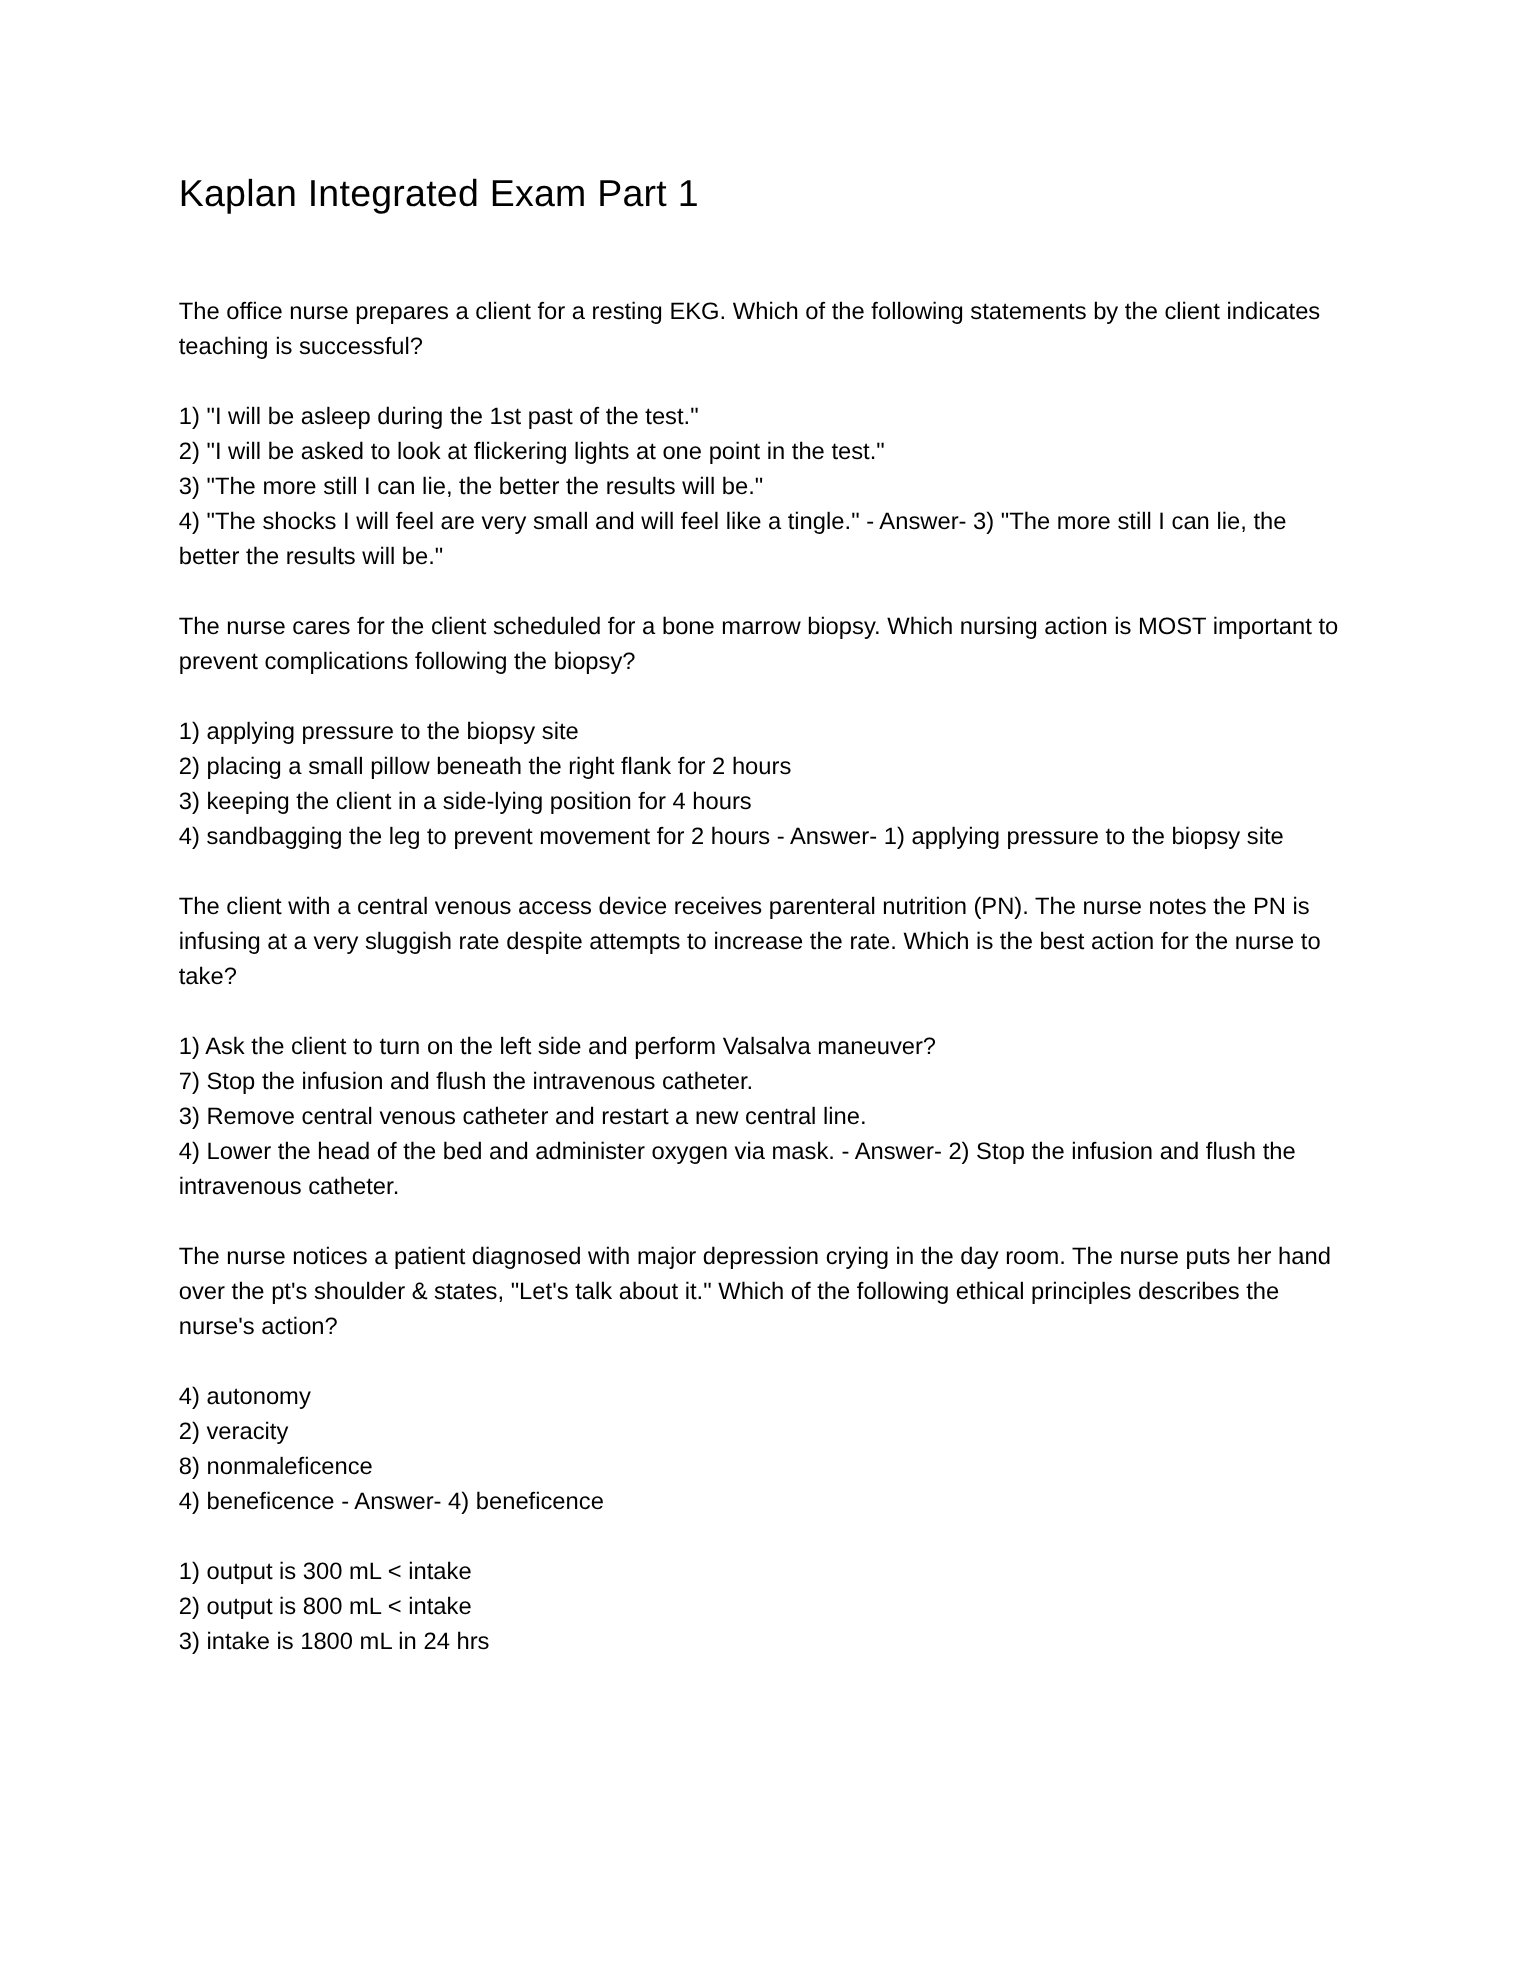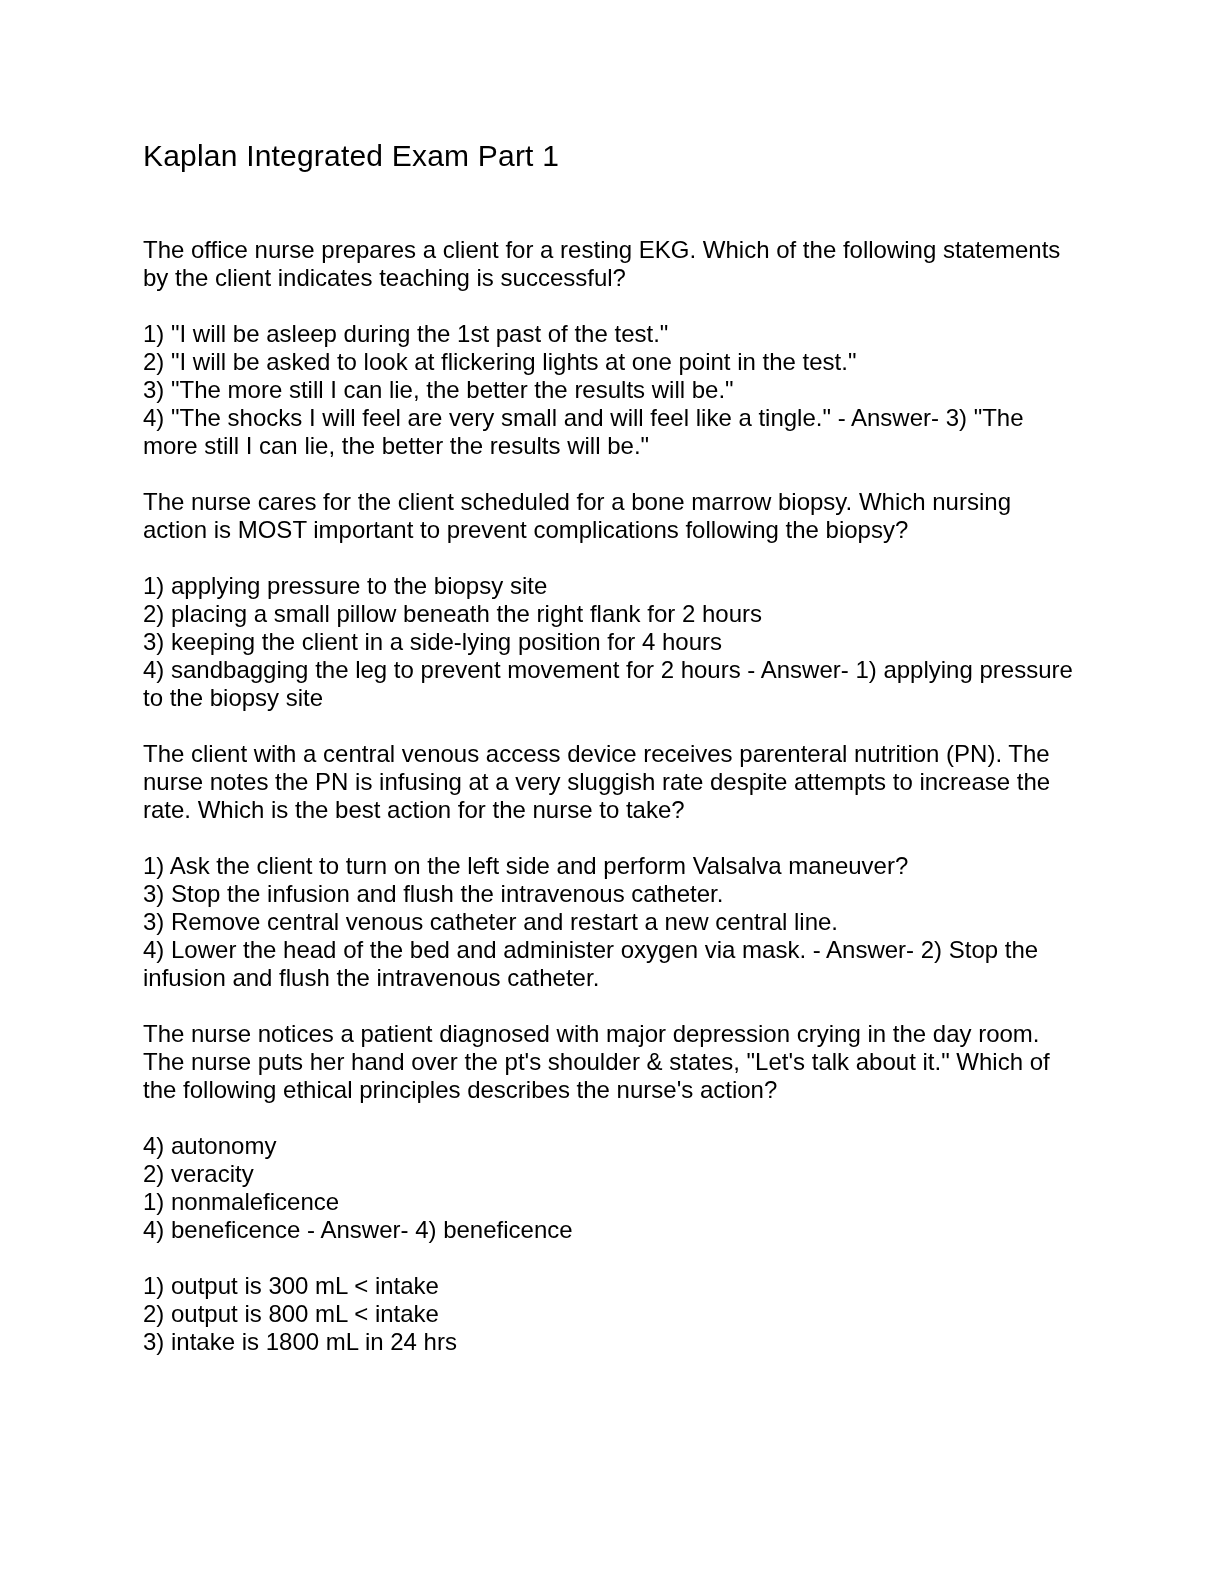--- a/index.html
+++ b/index.html
@@ -23,21 +23,21 @@
     width: 938px;
   }
   .doc-title {
     font-size: 30px;
     font-weight: 400;
     line-height: 1.2;
     margin: 0 0 62px 0;
     letter-spacing: 0.2px;
   }
   .question {
-    font-size: 24px;
+    font-size: 19px;
     line-height: 28px;
     margin: 0 0 28px 0;
   }
   .stem {
     margin: 0 0 28px 0;
   }
   .options {
     margin: 0;
   }
   .option {
@@ -69,32 +69,32 @@
         <div class="option">2) placing a small pillow beneath the right flank for 2 hours</div>
         <div class="option">3) keeping the client in a side-lying position for 4 hours</div>
         <div class="option">4) sandbagging the leg to prevent movement for 2 hours - Answer- 1) applying pressure to the biopsy site</div>
       </div>
     </section>
 
     <section class="question">
       <p class="stem">The client with a central venous access device receives parenteral nutrition (PN). The nurse notes the PN is infusing at a very sluggish rate despite attempts to increase the rate. Which is the best action for the nurse to take?</p>
       <div class="options">
         <div class="option">1) Ask the client to turn on the left side and perform Valsalva maneuver?</div>
-        <div class="option">3) Stop the infusion and flush the intravenous catheter.</div>
+        <div class="option">7) Stop the infusion and flush the intravenous catheter.</div>
         <div class="option">3) Remove central venous catheter and restart a new central line.</div>
         <div class="option">4) Lower the head of the bed and administer oxygen via mask. - Answer- 2) Stop the infusion and flush the intravenous catheter.</div>
       </div>
     </section>
 
     <section class="question">
       <p class="stem">The nurse notices a patient diagnosed with major depression crying in the day room. The nurse puts her hand over the pt's shoulder &amp; states, "Let's talk about it." Which of the following ethical principles describes the nurse's action?</p>
       <div class="options">
         <div class="option">4) autonomy</div>
         <div class="option">2) veracity</div>
-        <div class="option">1) nonmaleficence</div>
+        <div class="option">8) nonmaleficence</div>
         <div class="option">4) beneficence - Answer- 4) beneficence</div>
       </div>
     </section>
 
     <section class="question">
       <div class="options">
         <div class="option">1) output is 300 mL &lt; intake</div>
         <div class="option">2) output is 800 mL &lt; intake</div>
         <div class="option">3) intake is 1800 mL in 24 hrs</div>
       </div>

